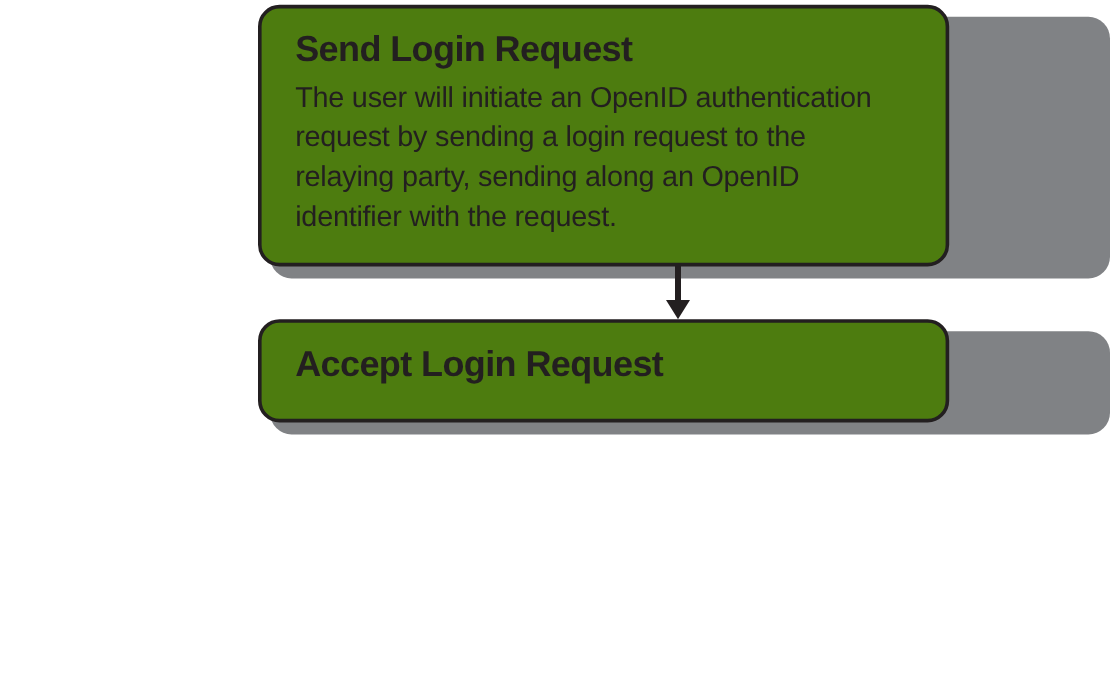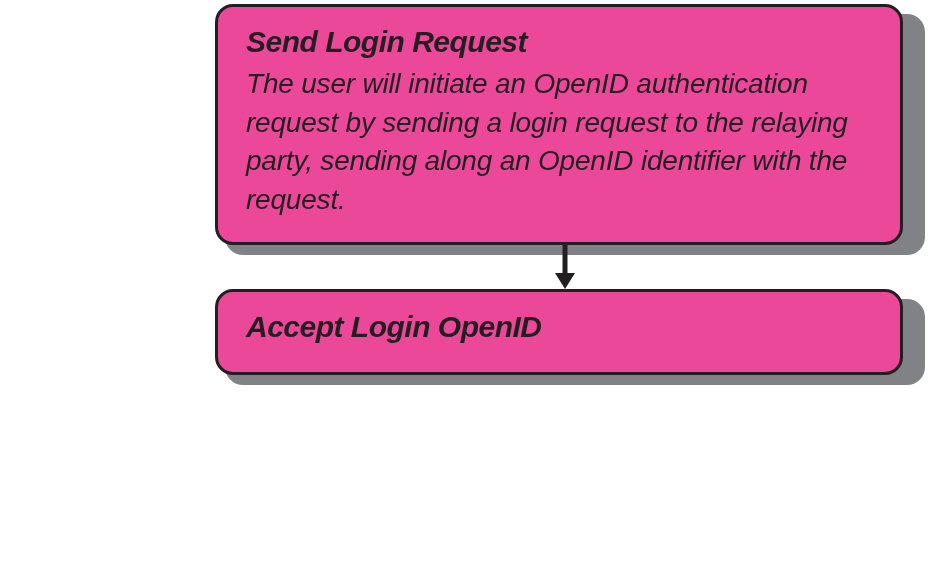--- a/index.html
+++ b/index.html
@@ -15,42 +15,41 @@
       position: relative;
     }
     .diagram-container {
       position: absolute;
       left: 215px;
       top: 4px;
       width: 700px;
     }
     .flow-box {
       position: relative;
-      background: #ec4899;
+      background: #4d7c0f;
       border: 3px solid #231f20;
       border-radius: 18px;
       padding: 18px 28px 22px 28px;
-      width: 688px;
-      font-style: italic;
+      width: 576px;
     }
     .shadow {
       position: absolute;
       background: #808285;
       border-radius: 18px;
       z-index: -1;
     }
     .box-title {
       font-size: 30px;
       font-weight: 700;
       color: #231f20;
       margin-bottom: 6px;
       letter-spacing: -0.5px;
     }
     .box-body {
-      font-size: 28px;
+      font-size: 24px;
       color: #231f20;
       line-height: 1.38;
       letter-spacing: -0.2px;
     }
     .arrow-connector {
       position: relative;
       width: 700px;
       height: 44px;
     }
     .arrow-line {
@@ -106,17 +105,17 @@
   </div>
 
   <div class="arrow-connector">
     <div class="arrow-line"></div>
     <div class="arrow-head"></div>
   </div>
 
   <div id="box2-wrapper">
     <div id="box2-shadow" class="shadow"></div>
     <div class="flow-box">
-      <div class="box-title">Accept Login OpenID</div>
+      <div class="box-title">Accept Login Request</div>
     </div>
   </div>
 
 </div>
 
 </body></html>

